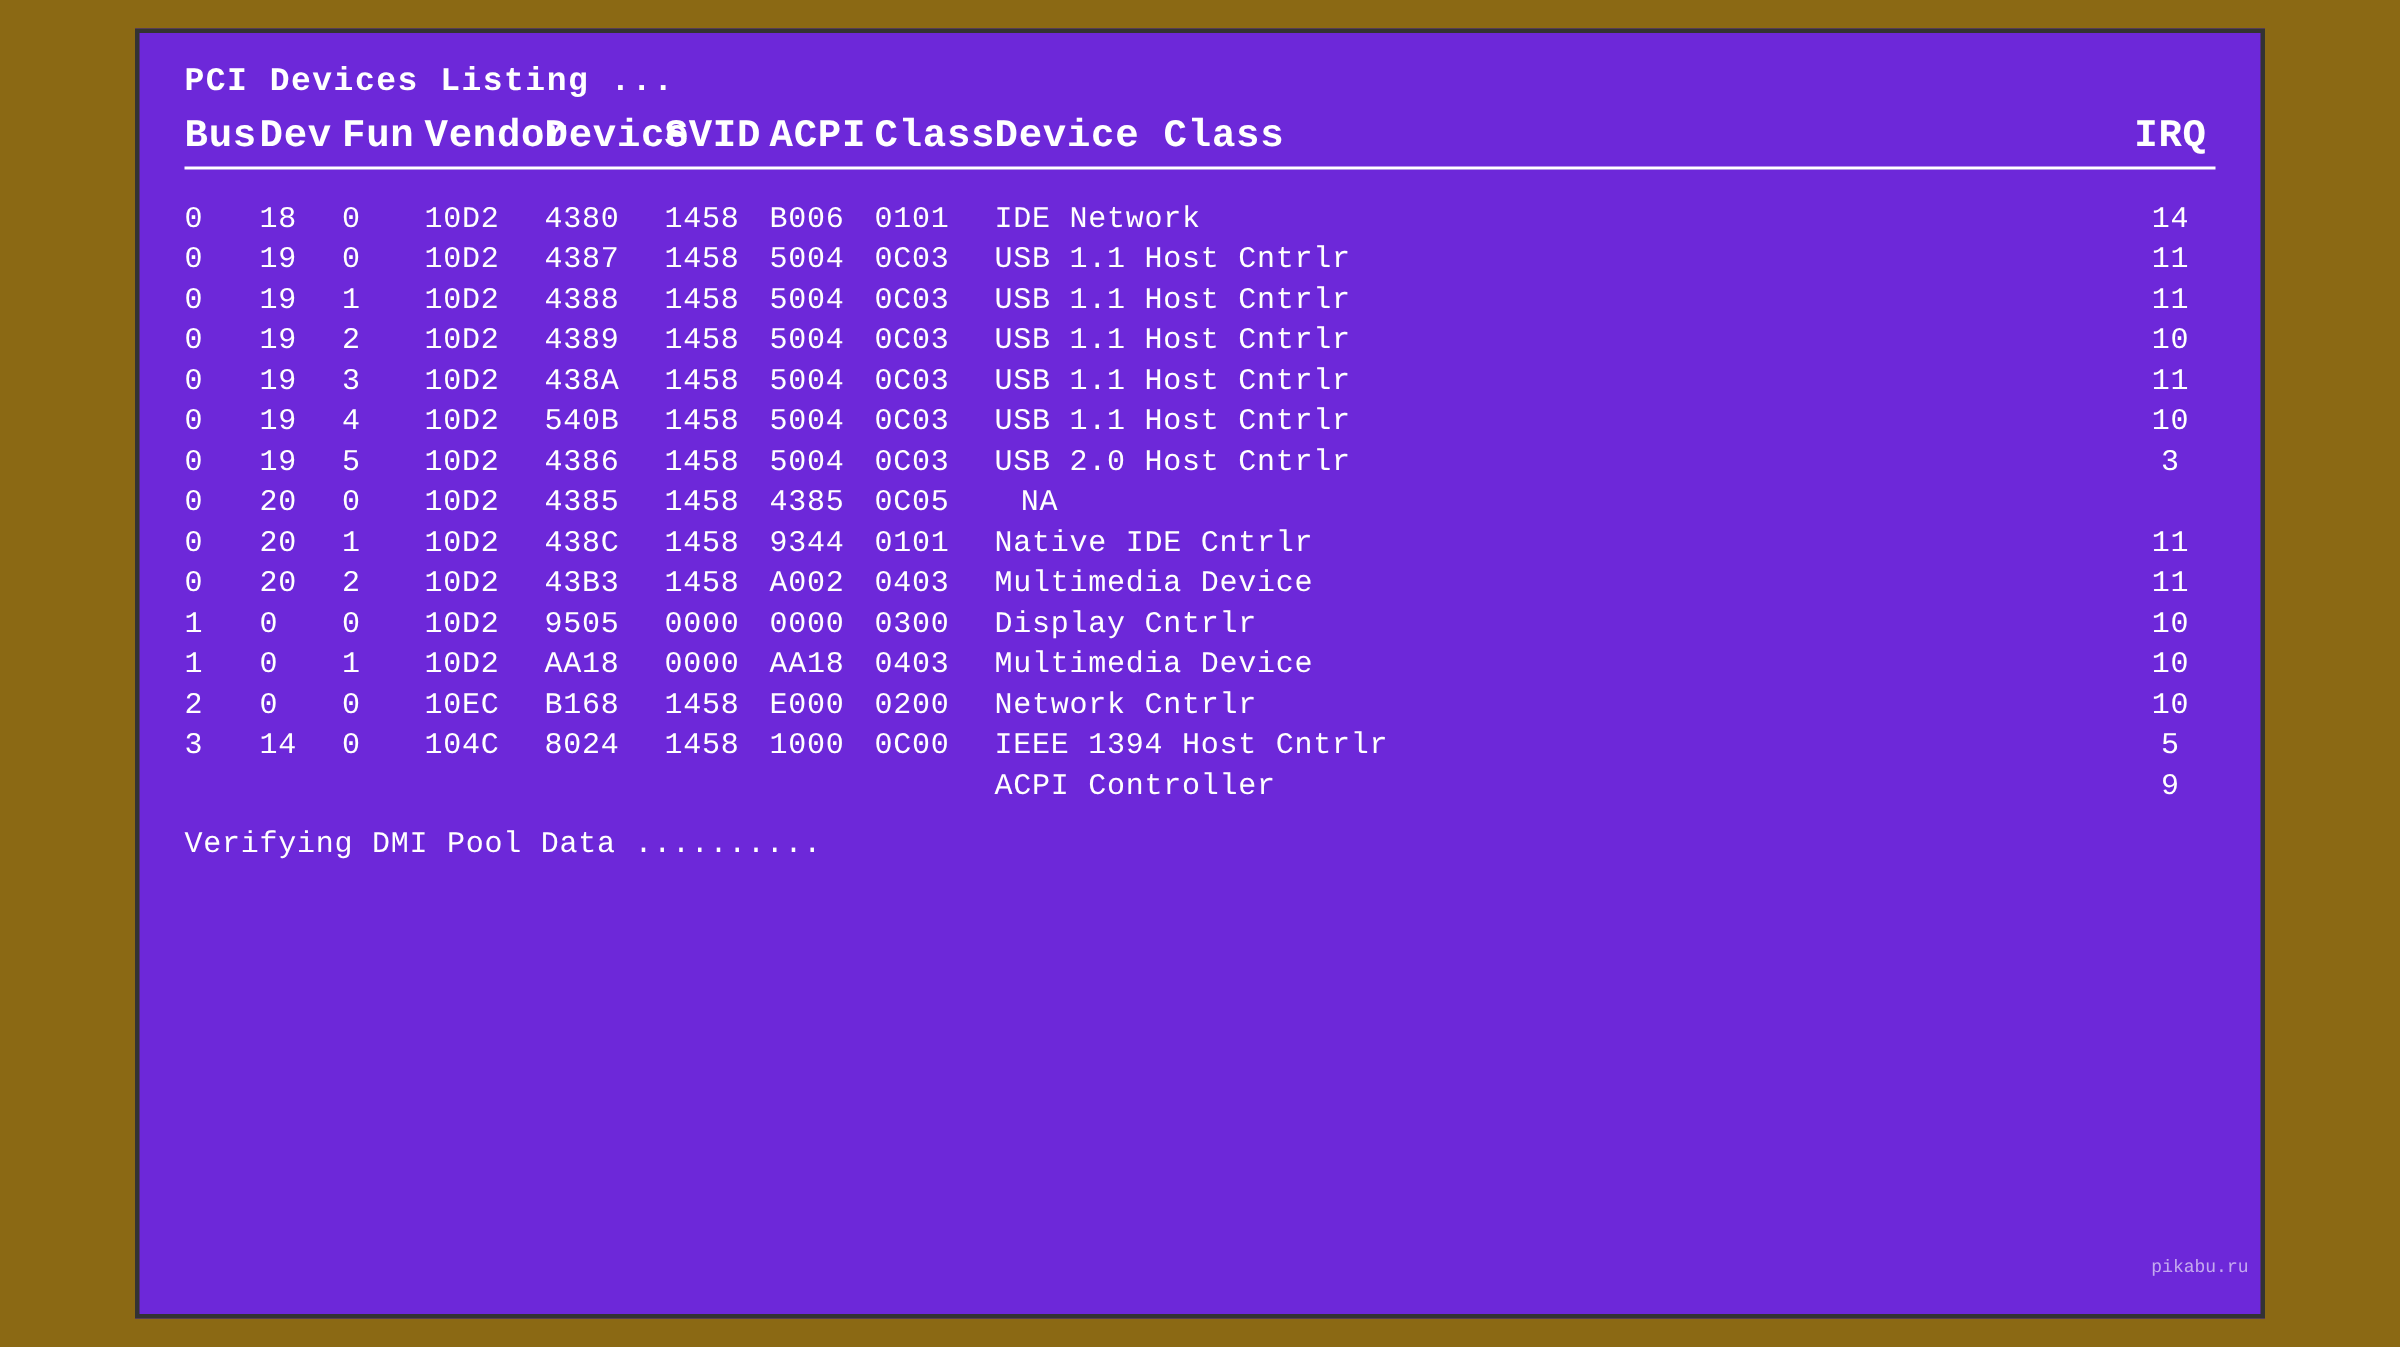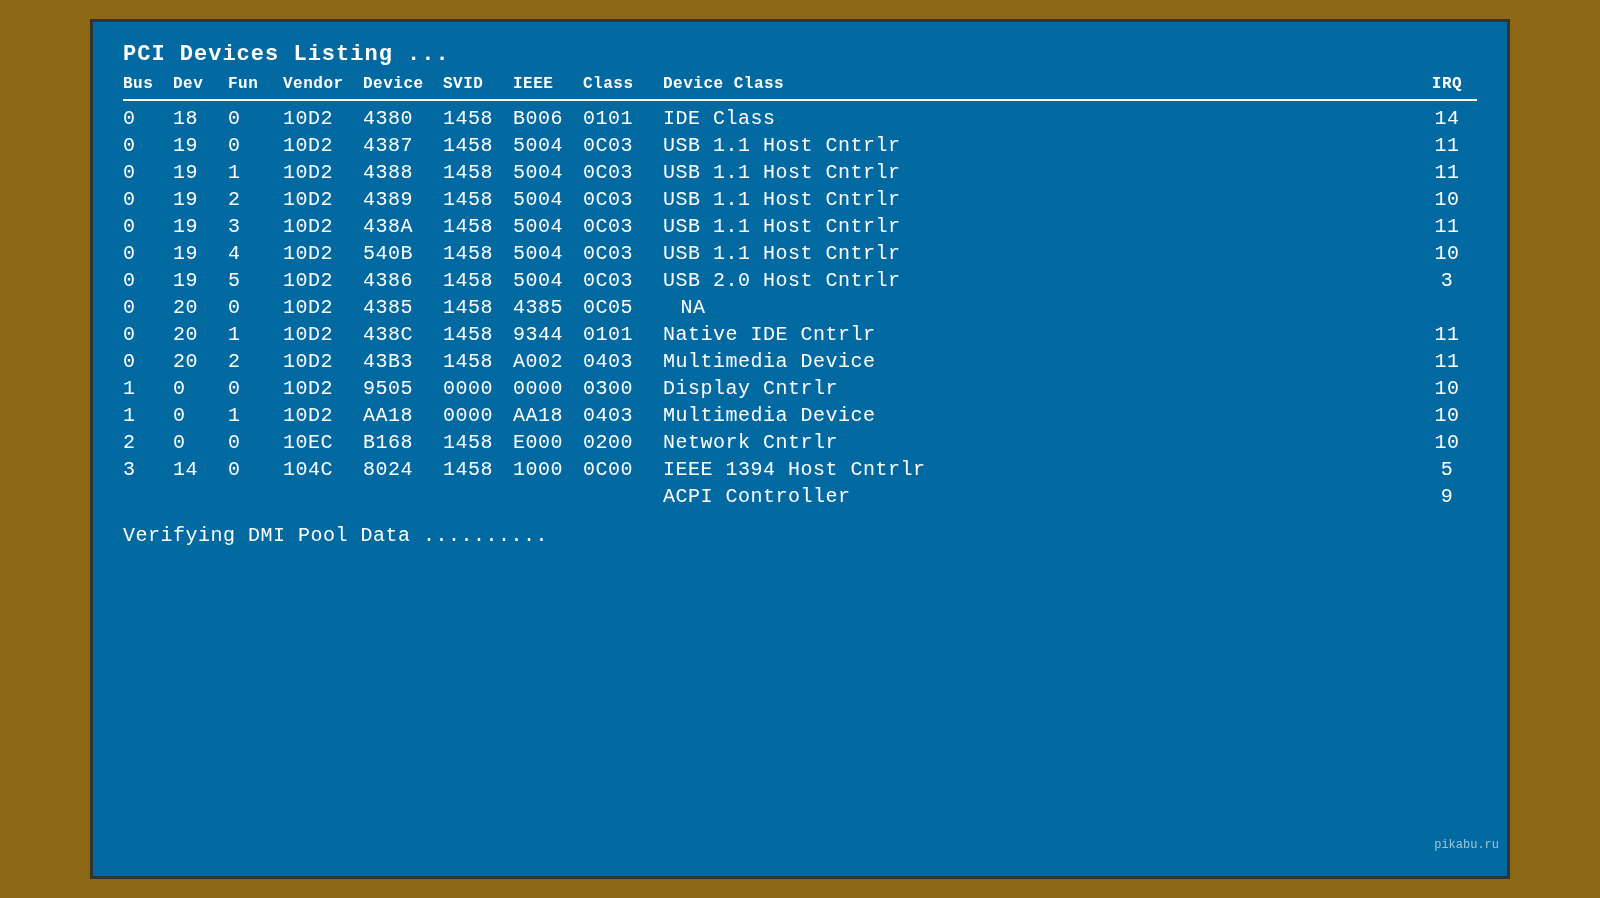--- a/index.html
+++ b/index.html
@@ -15,42 +15,42 @@
       display: flex;
       align-items: center;
       justify-content: center;
       font-family: 'Courier New', Courier, monospace;
       overflow: hidden;
     }
 
     .screen {
       width: 1420px;
       height: 860px;
-      background: #0369a1;
+      background: #6d28d9;
       padding: 20px 30px;
       position: relative;
       border: 3px solid #333;
     }
 
     .title {
       color: #ffffff;
       font-size: 22px;
       font-weight: bold;
       margin-bottom: 8px;
       letter-spacing: 1px;
     }
 
     .header-row {
       color: #ffffff;
-      font-size: 16px;
+      font-size: 26px;
       font-weight: bold;
       display: flex;
       border-bottom: 2px solid #ffffff;
       padding-bottom: 6px;
-      margin-bottom: 4px;
+      margin-bottom: 20px;
       letter-spacing: 0.5px;
     }
 
     .data-row {
       color: #ffffff;
       font-size: 20px;
       display: flex;
       padding: 2px 0;
       letter-spacing: 0.5px;
     }
@@ -88,37 +88,37 @@
 <div class="screen">
   <div class="title">PCI Devices Listing ...</div>
 
   <div class="header-row">
     <span class="col-bus">Bus</span>
     <span class="col-dev">Dev</span>
     <span class="col-fun">Fun</span>
     <span class="col-vendor">Vendor</span>
     <span class="col-device">Device</span>
     <span class="col-svid">SVID</span>
-    <span class="col-ssid">IEEE</span>
+    <span class="col-ssid">ACPI</span>
     <span class="col-class">Class</span>
     <span class="col-devclass">Device Class</span>
     <span class="col-irq">IRQ</span>
   </div>
 
   <div id="table-body">
       <div class="data-row">
         <span class="col-bus">0</span>
         <span class="col-dev">18</span>
         <span class="col-fun">0</span>
         <span class="col-vendor">10D2</span>
         <span class="col-device">4380</span>
         <span class="col-svid">1458</span>
         <span class="col-ssid">B006</span>
         <span class="col-class">0101</span>
-        <span class="col-devclass">IDE Class</span>
+        <span class="col-devclass">IDE Network</span>
         <span class="col-irq">14</span>
       </div>
       <div class="data-row">
         <span class="col-bus">0</span>
         <span class="col-dev">19</span>
         <span class="col-fun">0</span>
         <span class="col-vendor">10D2</span>
         <span class="col-device">4387</span>
         <span class="col-svid">1458</span>
         <span class="col-ssid">5004</span>

